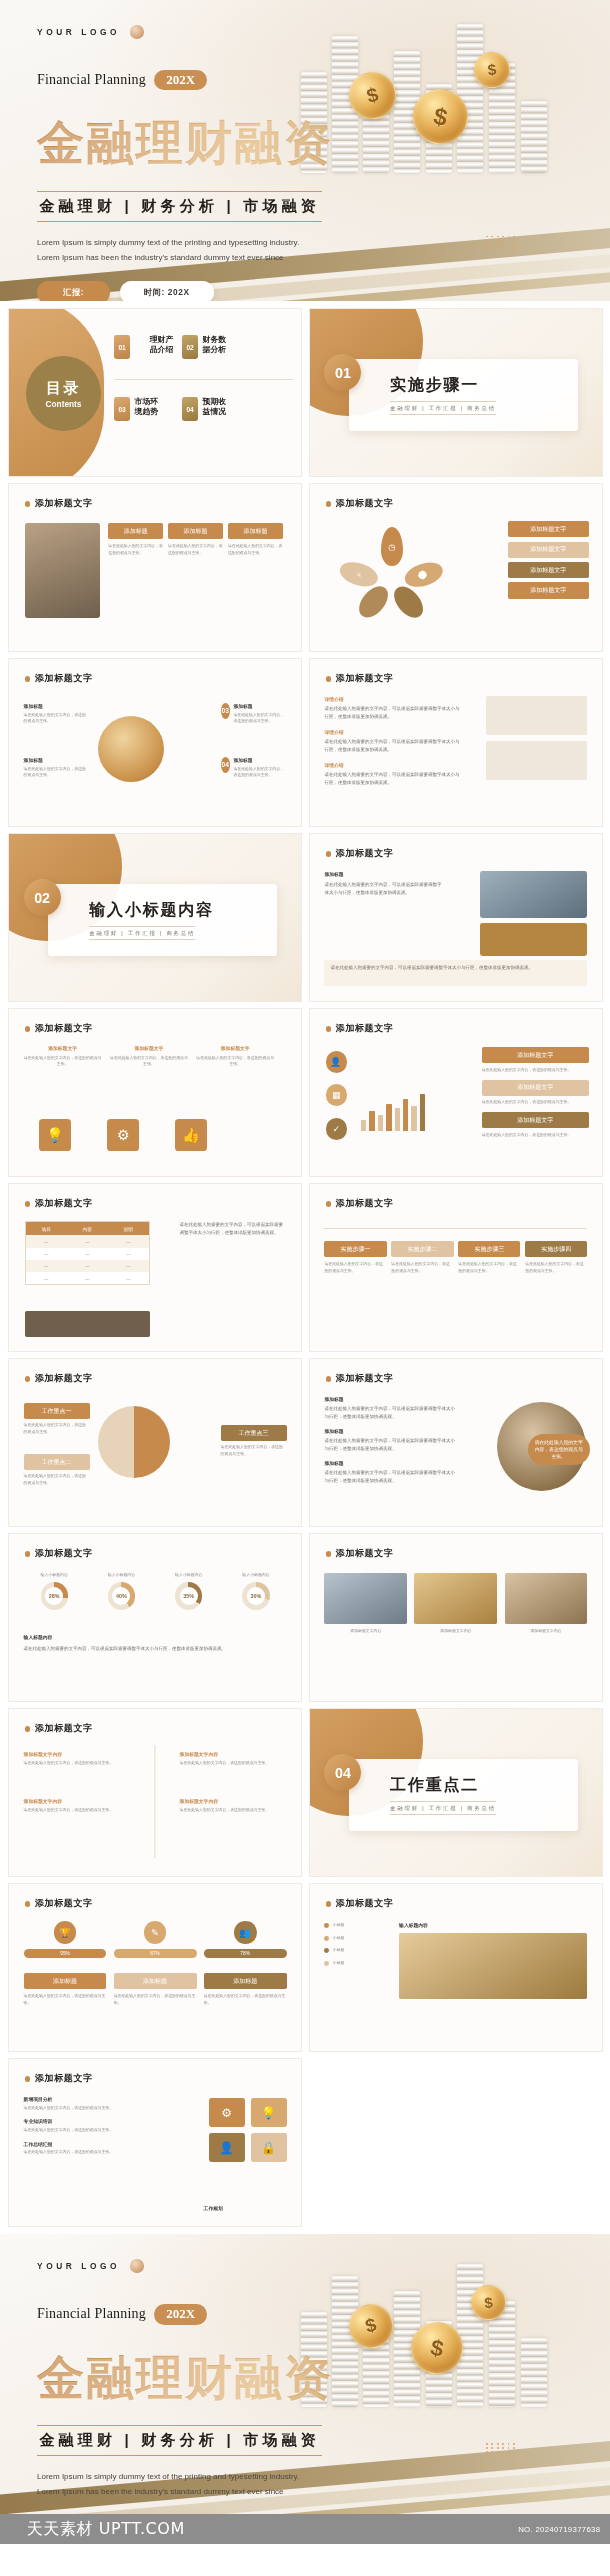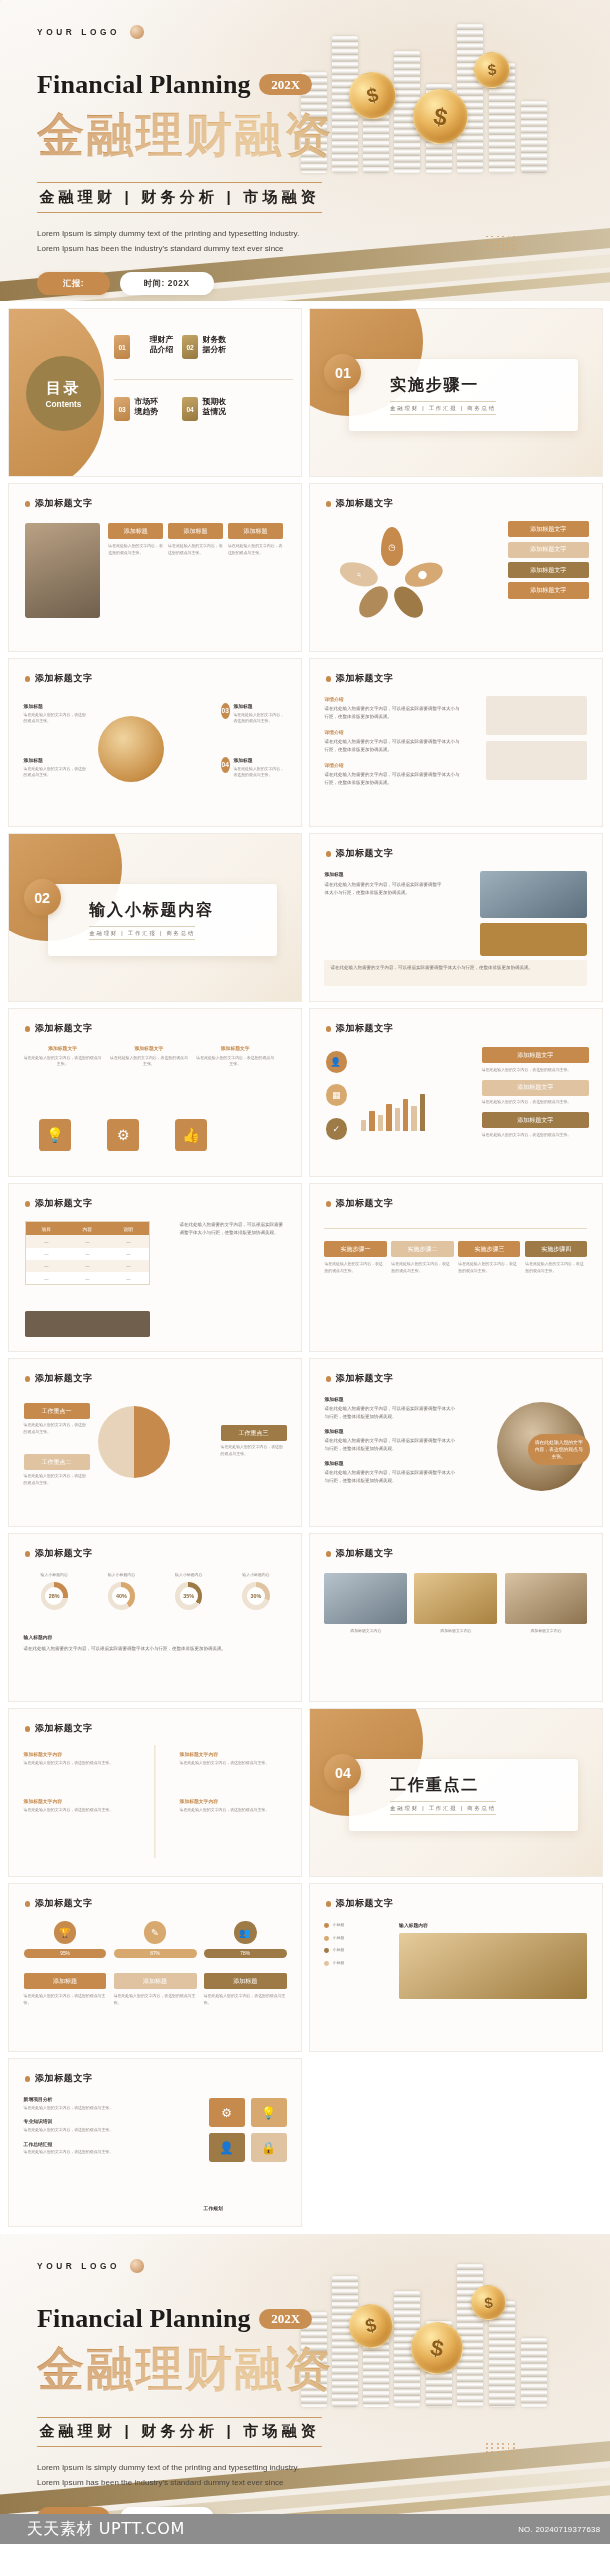--- a/index.html
+++ b/index.html
@@ -72,29 +72,29 @@
   }
   .logo-dot {
     display: inline-block; width: 13.7px; height: 13.7px; border-radius: 50%;
     background: radial-gradient(circle at 35% 32%, #f0d3b4, #cd9a6a 70%, #b9build);
     background: radial-gradient(circle at 35% 32%, #f3d9bd, #cf9f71 72%, #bb8652);
     margin-left: 7.2px; vertical-align: middle; filter: blur(0.2px);
   }
   .fin-row { margin-top: 31px; display: flex; align-items: center; gap: 8.3px; }
   .fin-en {
     font-family: "Liberation Serif", "DejaVu Serif", serif;
-    font-size: 26px; font-weight: 700; color: #1d1c1b; letter-spacing: 0.2px;
+    font-size: 14px; font-weight: 400; color: #1d1c1b; letter-spacing: 0.2px;
   }
   .year-pill {
     background: #c98f52; color: #fff; font-weight: 700; font-size: 13px;
     padding: 2.4px 12px; border-radius: 13px;
     font-family: "Liberation Serif", "DejaVu Serif", serif;
   }
   .big-title {
-    margin-top: 4px; font-size: 47px; font-weight: 900; letter-spacing: 2.4px;
+    margin-top: 22px; font-size: 47px; font-weight: 900; letter-spacing: 2.4px;
     background: linear-gradient(100deg,#cf9a5d 0%, #e0b municipal 0%);
     background: linear-gradient(100deg,#c5884a 0%, #e3bb82 38%, #c1873f 60%, #dcb178 100%);
     -webkit-background-clip: text; background-clip: text; color: transparent;
     -webkit-text-fill-color: transparent;
     font-family: "DejaVu Sans", "Liberation Sans", sans-serif;
     text-shadow: 0 1.2px 0 rgba(255,255,255,.25);
   }
   .sub-band {
     margin-top: 15.5px; display: inline-block;
     border-top: 1.2px solid #c99a63; border-bottom: 1.2px solid #c99a63;

